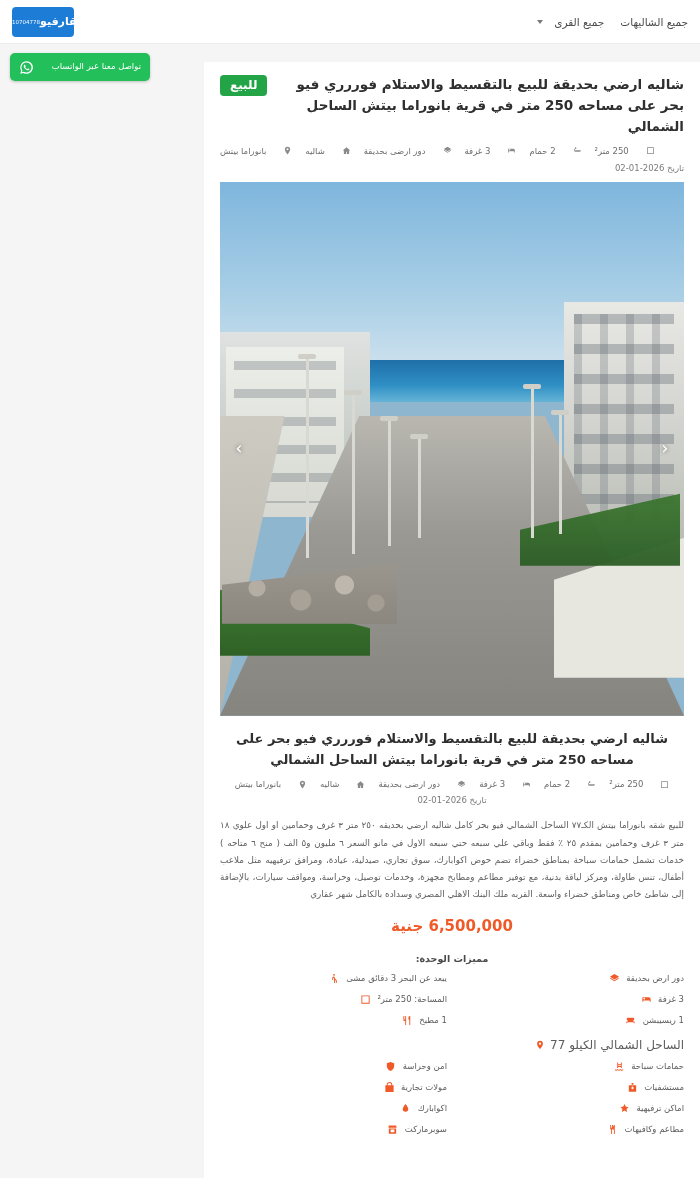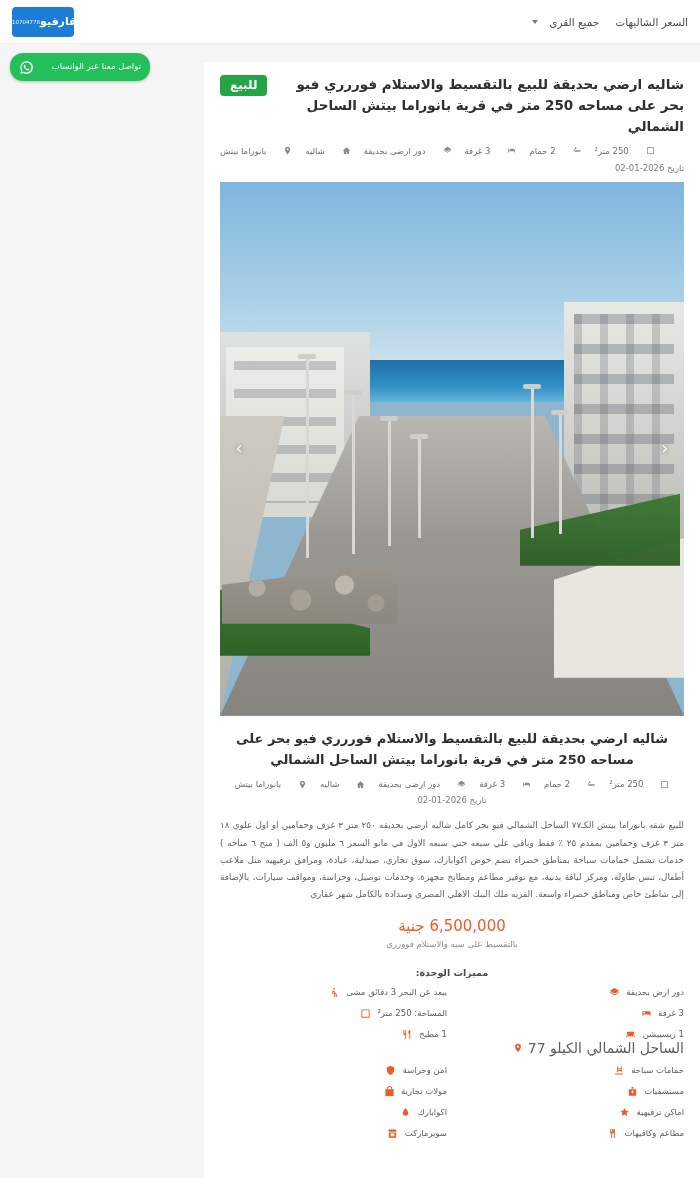--- a/index.html
+++ b/index.html
@@ -62,21 +62,21 @@
     top: 53px;
     left: 10px;
     width: 140px;
     display: flex;
     flex-direction: column;
     gap: 7px;
     z-index: 20;
   }
   .side-btn {
     height: 28px;
-    border-radius: 13px;
+    border-radius: 5px;
     color: #fff;
     display: flex;
     align-items: center;
     justify-content: space-between;
     padding: 0 9px;
     font-size: 8.5px;
     line-height: 1.15;
     box-shadow: 0 1px 3px rgba(0,0,0,.22);
     cursor: pointer;
   }
@@ -270,21 +270,21 @@
     margin-top: 12px;
     font-size: 8.8px;
     line-height: 1.95;
     color: #5e5e5e;
     text-align: justify;
     direction: rtl;
   }
   .price {
     margin-top: 14px;
     font-size: 15px;
-    font-weight: normal;
+    font-weight: bold;
     color: #f05a28;
     text-align: center;
   }
   .price-note {
     margin-top: 4px;
     font-size: 8.5px;
     color: #8b8b8b;
     text-align: center;
   }
 
@@ -311,32 +311,32 @@
     flex-direction: row-reverse;
     justify-content: flex-end;
   }
   .feat .f-ico {
     width: 12px; height: 12px;
     flex: 0 0 12px;
     display: flex; align-items: center; justify-content: center;
   }
   .feat .f-ico svg { width: 11px; height: 11px; fill: #f05a28; }
   .feat-grid.amen .feat .f-ico svg { fill: #f05a28; }
-  .amen-loc { display: flex; align-items: center; gap: 5px; font-size: 14px; color: #5d5d5d; flex-direction: row-reverse; justify-content: flex-end; margin-top: 0;}
+  .amen-loc { display: flex; align-items: center; gap: 5px; font-size: 12px; color: #5d5d5d; flex-direction: row-reverse; justify-content: flex-end; margin-top: 12px;}
   .amen-loc svg { width: 10px; height: 10px; fill: #f05a28; }
 </style>
 </head>
 <body>
 
 <div class="page">
 
   <div class="header">
     <div class="nav">
       <div class="nav-item">
-        <span>السعر الشاليهات</span>
+        <span>جميع الشاليهات</span>
       </div>
       <div class="nav-item">
         <span>جميع القرى</span>
         <span class="caret"></span>
       </div>
     </div>
     <div class="logo">
       <span class="logo-word">عقارفيو</span>
       <span class="logo-phone">01010704778</span>
     </div>
@@ -470,21 +470,20 @@
     </div>
 
     <div class="date-line2">
       <span>تاريخ</span>
       <span>2026-01-02</span>
     </div>
 
     <p class="desc">للبيع شقه بانوراما بيتش الكـ٧٧ الساحل الشمالي فيو بحر كامل شاليه ارضي بحديقه ٢٥٠ متر ٣ غرف وحمامين او اول علوي ١٨ متر ٣ غرف وحمامين بمقدم ٢٥ ٪ فقط وباقي علي سبعه حتي سبعه الاول في مانو السعر ٦ مليون و٥ الف ( منح ٦ متاحه ) خدمات تشمل حمامات سباحة بمناطق خضراء تضم حوض اكوابارك، سوق تجاري، صيدلية، عيادة، ومرافق ترفيهيه مثل ملاعب أطفال، تنس طاولة، ومركز لياقة بدنية، مع توفير مطاعم ومطابخ مجهزة، وخدمات توصيل، وحراسة، ومواقف سيارات، بالإضافة إلى شاطئ خاص ومناطق خضراء واسعة. القربه ملك البنك الاهلي المصري وسداده بالكامل شهر عقاري</p>
 
     <div class="price">6,500,000 جنية</div>
-    <div class="price-note">بالتقسيط على سبه والاستلام فوورري</div>
 
     <div class="section-title">مميزات الوحدة:</div>
     <div class="feat-grid">
       <div class="feat">
         <span class="f-ico">
             <svg viewBox="0 0 24 24">
               <path d="M12 2L2 8l10 6 10-6zM2 12l10 6 10-6-2-1.2L12 16 4 10.8z"></path>
             </svg>
           </span>
         <span>دور ارض بحديقة</span>

